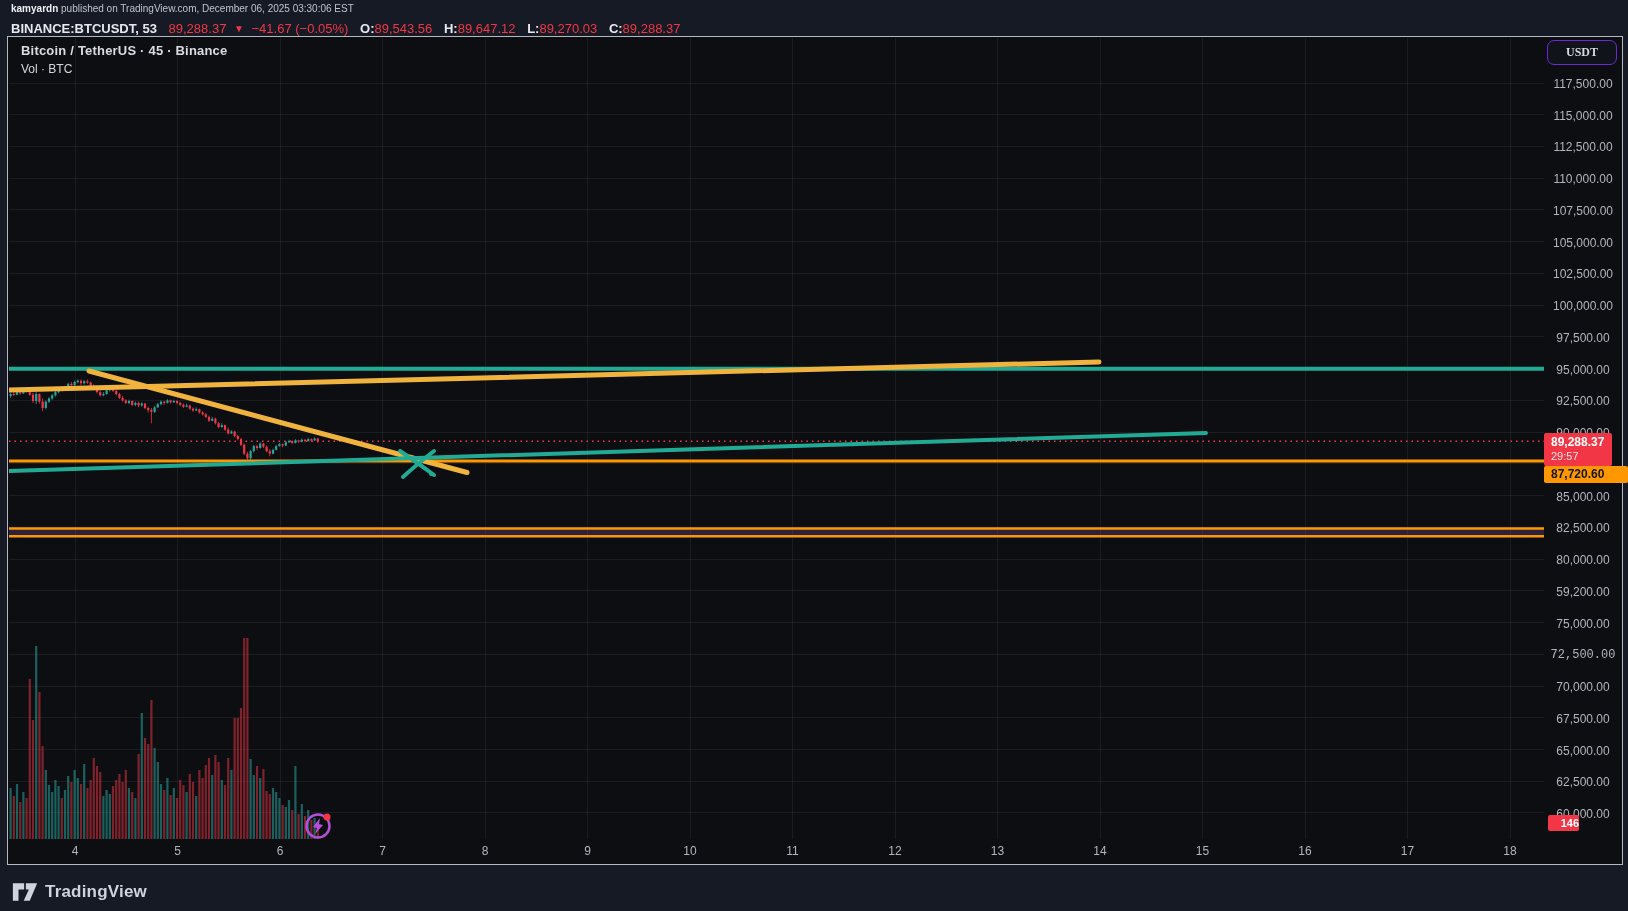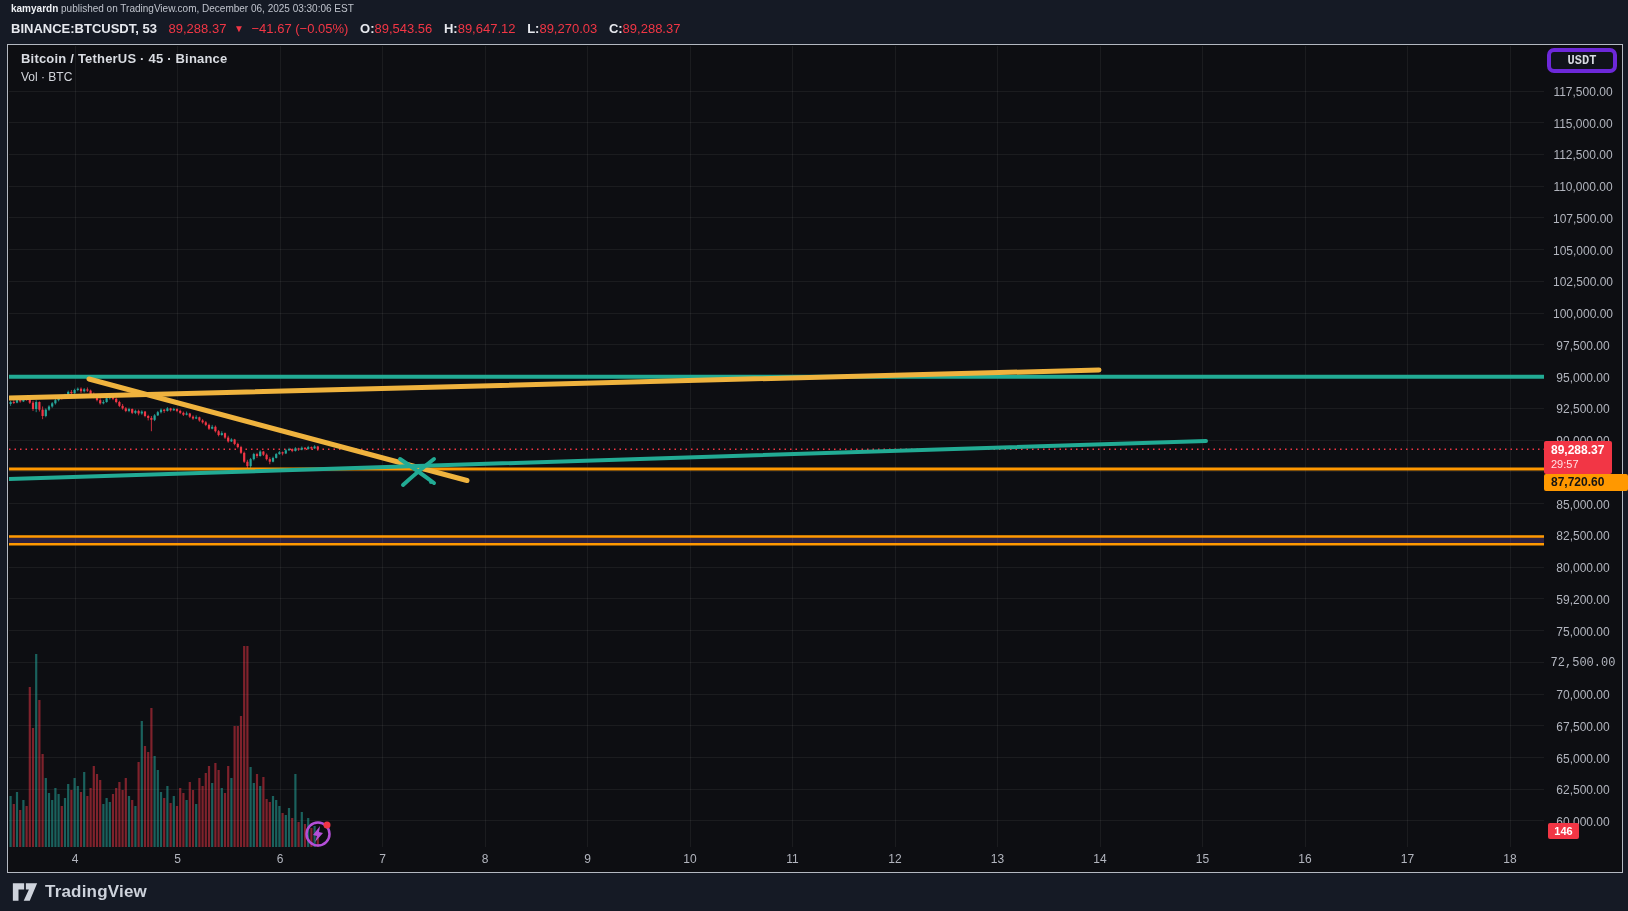--- a/index.html
+++ b/index.html
@@ -22,56 +22,56 @@
     padding-left:11px; font-size:13px; line-height:21px; white-space:nowrap;
   }
   .symbol-bar .w { color:#e6e8ee; font-weight:bold; }
   .symbol-bar .r { color:#f23645; }
   .symbol-bar .gap { display:inline-block; width:8px; }
   .symbol-bar .gap-s { display:inline-block; width:4px; }
   .symbol-bar .arrow { font-size:10px; position:relative; top:-1px; }
   .symbol-bar .lbl { color:#e6e8ee; font-weight:bold; }
   
   .panel {
-    position:absolute; left:7px; top:44px; width:1616px; height:829px;
+    position:absolute; left:7px; top:36px; width:1616px; height:829px;
     border:1px solid #b3b8c1; background:#0d0e12;
   }
   .plot-svg { position:absolute; left:1px; top:1px; width:1535px; height:801px; display:block; }
   .legend {
     position:absolute; left:13px; top:6px; z-index:5; pointer-events:none;
   }
   .legend .t1 { font-size:13px; font-weight:bold; color:#d9dce2; letter-spacing:.2px; }
   .legend .t2 { font-size:12px; color:#d3d6dc; margin-top:4px; }
   .price-axis {
     position:absolute; left:1536px; top:1px; width:78px; height:801px; z-index:2;
   }
   .price-axis .tick {
     position:absolute; left:0; width:100%; text-align:center;
     font-size:12px; color:#b2b5be; transform:translateY(-50%); white-space:nowrap;
   }
   .usdt-btn {
     position:absolute; left:1539px; top:3px; width:70px; height:25px; z-index:6;
-    background:#10131a; border:4px solid #6d28d9; border-radius:7px;
-    color:#d6d9df; font-size:12px; font-weight:bold; font-family:Liberation Mono, monospace;
+    background:#10131a; border:1px solid #6d28d9; border-radius:7px;
+    color:#d6d9df; font-size:12px; font-weight:bold; font-family:Liberation Serif, serif;
     text-align:center; cursor:pointer;
   }
   .badge { position:absolute; z-index:7; border-radius:2px; }
   .red-badge {
     left:1536px; top:396px; width:68px; height:33px; background:#f23645;
     color:#fff; padding:2px 0 0 7px;
   }
   .red-badge .v { font-size:12px; font-weight:bold; line-height:15px; }
   .red-badge .cd { font-size:11px; line-height:13px; color:#ffe2e5; }
   .orange-badge {
     left:1536px; top:429px; width:84px; height:17px; background:#ff9800;
     color:#141414; font-size:12px; font-weight:bold; line-height:17px; padding-left:7px;
   }
   .vol-badge {
     left:1540px; top:778px; width:31px; height:16px; background:#f23645;
-    color:#fff; font-size:11px; font-weight:bold; line-height:16px; text-align:center;
+    color:#fff; font-size:11px; font-weight:bold; line-height:16px; text-align:right;
   }
   .time-axis {
     position:absolute; left:1px; top:802px; width:1535px; height:25px; z-index:3;
   }
   .time-axis .tick {
     position:absolute; top:0; transform:translateX(-50%);
     font-size:12px; color:#b2b5be; line-height:24px;
   }
   
   .footer { position:absolute; left:0; top:874px; width:100%; height:37px; background:#151a25; }

